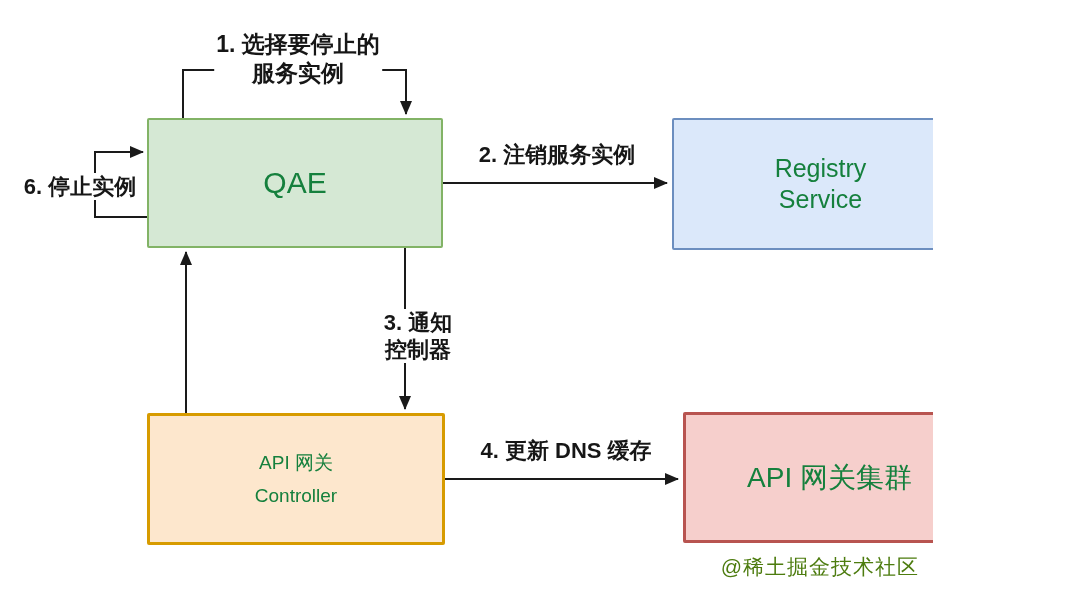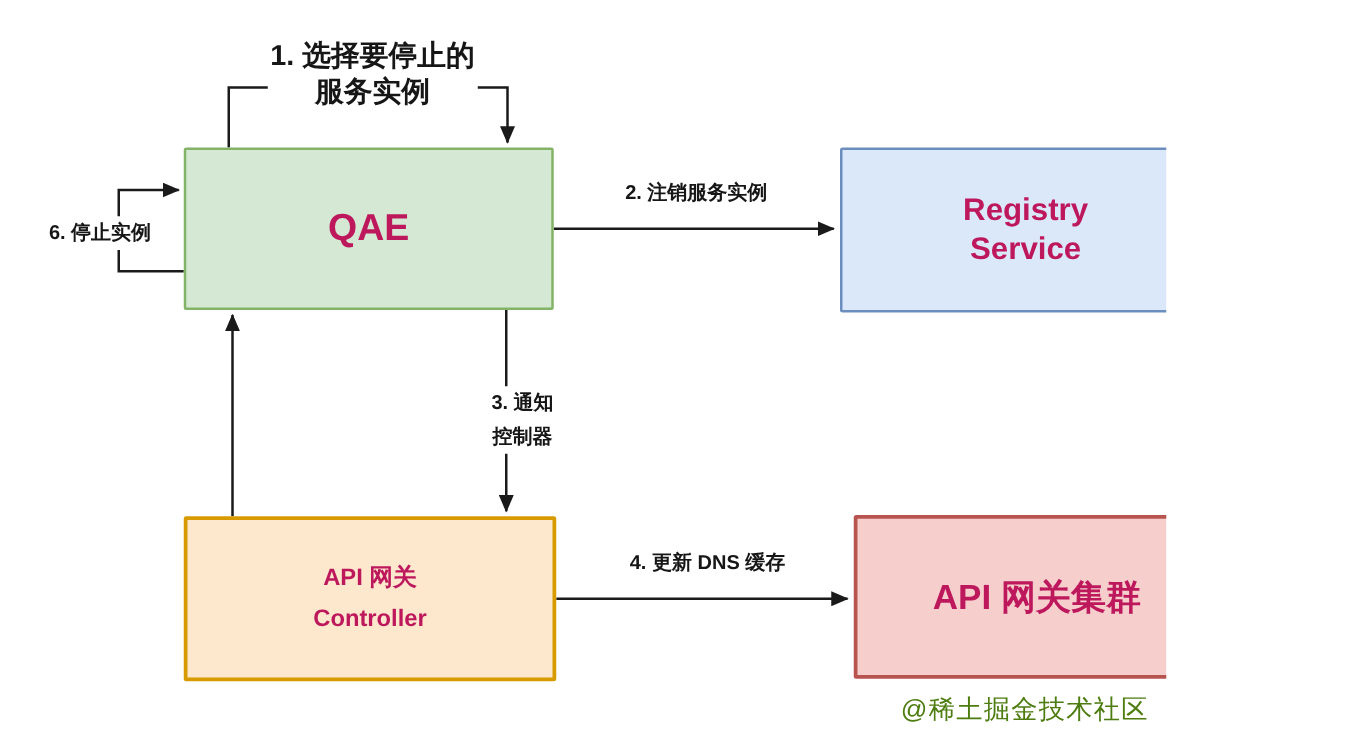--- a/index.html
+++ b/index.html
@@ -9,33 +9,33 @@
     background:#ffffff;
     font-family:"Liberation Sans","DejaVu Sans",sans-serif;
     overflow:hidden;
   }
   .arrow-layer{position:absolute;left:0;top:0;width:1080px;height:589px;}
   .node{
     position:absolute;
     box-sizing:border-box;
     display:flex;align-items:center;justify-content:center;
     text-align:center;
-    font-weight:bold;color:#be185d;
+    font-weight:normal;color:#15803d;
     border-radius:2px;
   }
   .node-qae{left:147px;top:118px;width:296px;height:130px;border:2px solid;font-size:30px;}
   .node-sr{left:672px;top:118px;width:297px;height:132px;border:2px solid;font-size:25px;line-height:31px;}
   .node-ctrl{left:147px;top:413px;width:298px;height:132px;border:3px solid;font-size:19px;line-height:33px;}
   .node-cluster{left:683px;top:412px;width:293px;height:131px;border:3px solid;font-size:28px;}
   .edge-label{
     position:absolute;
     transform:translateX(-50%);
     background:#ffffff;
     font-weight:bold;color:#161616;
-    font-size:16px;line-height:27px;
+    font-size:22px;line-height:27px;
     text-align:center;white-space:nowrap;
     padding:0 2px;
   }
   .edge-label-1{left:298px;top:30px;font-size:23px;line-height:29px;}
   .edge-label-2{left:557px;top:141px;}
   .edge-label-3{left:418px;top:309px;}
   .edge-label-4{left:566px;top:437px;}
   .edge-label-5{left:179px;top:309px;}
   .edge-label-6{left:80px;top:173px;}
   .watermark{

